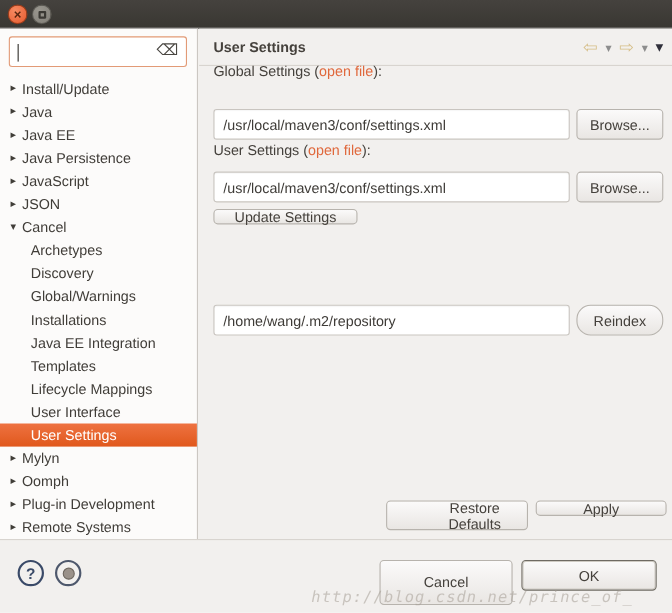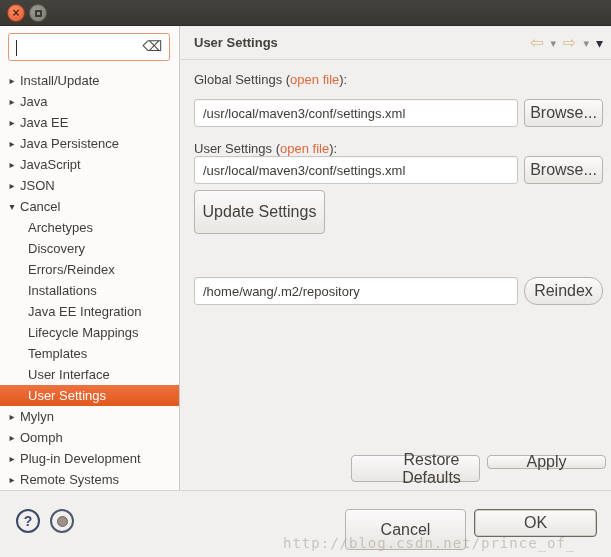--- a/index.html
+++ b/index.html
@@ -56,39 +56,39 @@
 
   .flabel { position:absolute; left:13px; font-size:13px; color:#45413c; white-space:nowrap; }
   .flabel .link { color:#e0683c; cursor:pointer; }
 
   .tfield { position:absolute; left:13px; width:324px; height:28px; background:#fff;
     border:1px solid #c9c5c0; border-radius:3px; font-size:13px; color:#3e3b37;
     padding:0 8px; font-family:"Liberation Sans", sans-serif; outline:none;
     box-shadow:inset 0 1px 1px rgba(0,0,0,0.04); }
 
   .btn { background:linear-gradient(#fbfafa,#e9e6e3); border:1px solid #b7b3ad;
-    border-radius:4px; color:#45413c; font-size:16px; text-align:center;
+    border-radius:4px; color:#45413c; font-size:13px; text-align:center;
     font-family:"Liberation Sans", sans-serif; cursor:default;
     display:flex; align-items:center; justify-content:center; position:absolute; }
   .btn.default { border:1px solid #6e6a62; box-shadow:inset 0 0 0 1px #cfcbc3; }
 
   
   .footer { position:absolute; top:490px; left:0; right:0; height:67px;
     background:#f2f0ee; border-top:1px solid #d8d4cf; }
   .circle-ico { position:absolute; top:18px; width:24px; height:24px; border-radius:50%;
     display:flex; align-items:center; justify-content:center; cursor:default; }
   .help { left:16px; border:2px solid #3a4a68; color:#3a4a68;
     font-weight:bold; font-size:14px; }
   .record { left:50px; border:2px solid #4e586c; }
   .record .dot { width:11px; height:11px; border-radius:50%; background:#9a9189;
     border:1px solid #6d665e; }
 
   .watermark { position:absolute; left:283px; top:535px; z-index:6;
     font-family:"DejaVu Sans Mono", monospace; font-size:14px; letter-spacing:1px;
-    color:rgba(166,159,150,0.55); pointer-events:none; white-space:nowrap; }
+    color:rgba(166,159,150,0.55); pointer-events:none; white-space:nowrap;font-style:italic; }
 </style>
 </head>
 <body>
 
 <div class="window">
 
   <div class="titlebar">
     <div class="winbtn close">
       <span>×</span>
     </div>
@@ -107,25 +107,25 @@
     <div class="tree">
         <div class="tree-row"><span class="arrow">▸</span><span>Install/Update</span></div>
         <div class="tree-row"><span class="arrow">▸</span><span>Java</span></div>
         <div class="tree-row"><span class="arrow">▸</span><span>Java EE</span></div>
         <div class="tree-row"><span class="arrow">▸</span><span>Java Persistence</span></div>
         <div class="tree-row"><span class="arrow">▸</span><span>JavaScript</span></div>
         <div class="tree-row"><span class="arrow">▸</span><span>JSON</span></div>
         <div class="tree-row"><span class="arrow">▾</span><span>Cancel</span></div>
         <div class="tree-row child"><span>Archetypes</span></div>
         <div class="tree-row child"><span>Discovery</span></div>
-        <div class="tree-row child"><span>Errors/Reindex</span></div>
+        <div class="tree-row child"><span>Global/Warnings</span></div>
         <div class="tree-row child"><span>Installations</span></div>
         <div class="tree-row child"><span>Java EE Integration</span></div>
+        <div class="tree-row child"><span>Templates</span></div>
         <div class="tree-row child"><span>Lifecycle Mappings</span></div>
-        <div class="tree-row child"><span>Templates</span></div>
         <div class="tree-row child"><span>User Interface</span></div>
         <div class="tree-row child selected"><span>User Settings</span></div>
         <div class="tree-row"><span class="arrow">▸</span><span>Mylyn</span></div>
         <div class="tree-row"><span class="arrow">▸</span><span>Oomph</span></div>
         <div class="tree-row"><span class="arrow">▸</span><span>Plug-in Development</span></div>
         <div class="tree-row"><span class="arrow">▸</span><span>Remote Systems</span></div>
       </div>
   </div>
 
   <div class="panel">
@@ -133,32 +133,32 @@
       <div class="panel-title">User Settings</div>
       <div class="nav">
         <span class="arrow-ico">⇦</span>
         <span class="caret">▾</span>
         <span class="arrow-ico">⇨</span>
         <span class="caret">▾</span>
         <span class="caret dark">▾</span>
       </div>
     </div>
 
-    <div class="flabel" style="top:46px;text-align:right;">
+    <div class="flabel" style="top:31px;text-align:right;">
       <span>Global Settings (</span><span class="link">open file</span><span>):</span>
     </div>
     <input class="tfield" style="top: 73px;" type="text" value="/usr/local/maven3/conf/settings.xml">
     <div class="btn" style="top:73px; left:343px; width:79px; height:28px;">Browse...</div>
 
-    <div class="flabel" style="top:103px;margin-top:12px;">
+    <div class="flabel" style="top:103px;">
       <span>User Settings (</span><span class="link">open file</span><span>):</span>
     </div>
     <input class="tfield" style="top: 130px;" type="text" value="/usr/local/maven3/conf/settings.xml">
     <div class="btn" style="top:130px; left:343px; width:79px; height:28px;">Browse...</div>
-    <div class="btn" style="top:164px; left:13px; width:131px; height:44px;">Update Settings</div>
+    <div class="btn" style="top:164px; left:13px; width:131px; height:14px;">Update Settings</div>
 
     <input class="tfield" style="top: 251px;" type="text" value="/home/wang/.m2/repository">
     <div class="btn" style="top:251px; left:343px; width:79px; height:28px;border-radius:13px;">Reindex</div>
 
     <div class="btn" style="top:429px; left:170px; width:129px; height:27px;padding-left:32px;">Restore Defaults</div>
     <div class="btn" style="top:429px; left:306px; width:119px; height:14px;">Apply</div>
   </div>
 
   <div class="footer">
     <div class="circle-ico help">

